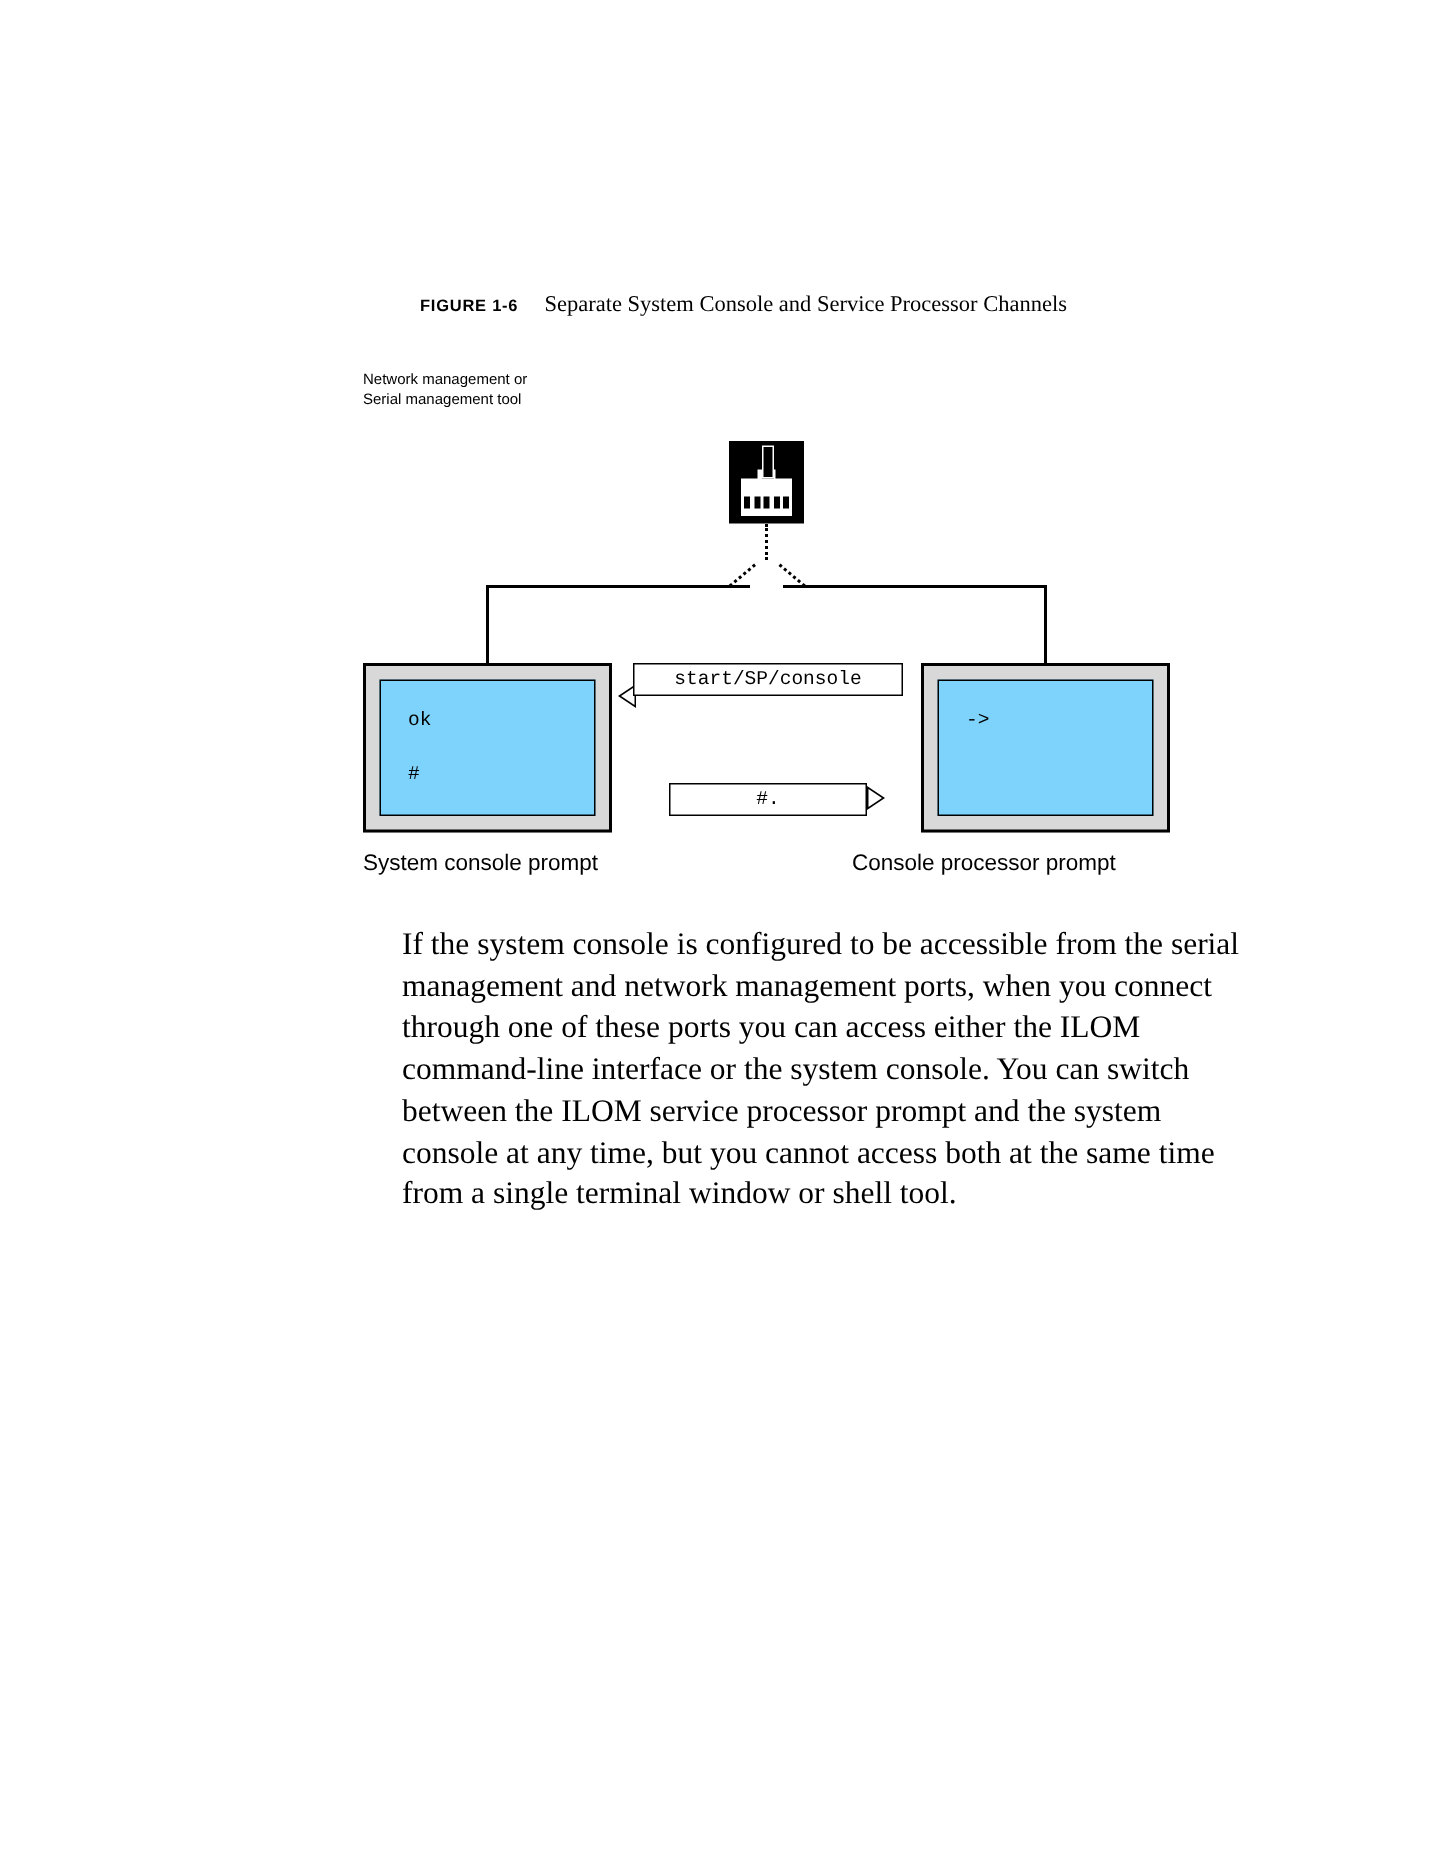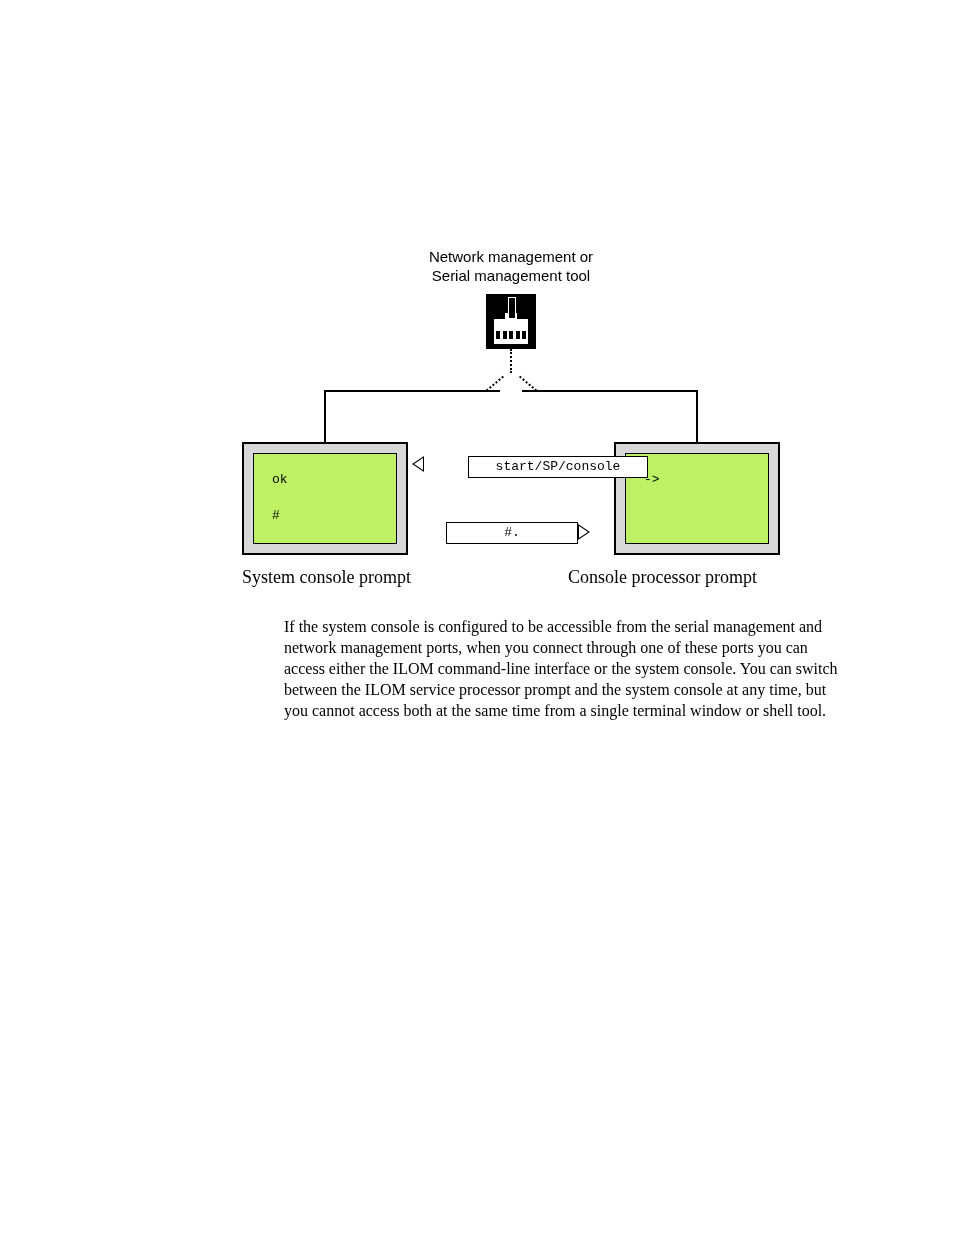--- a/index.html
+++ b/index.html
@@ -41,23 +41,22 @@
     position: absolute;
     left: 242px;
     top: 240px;
     width: 538px;
     height: 360px;
   }
   .net-label {
     position: absolute;
     left: 0;
     width: 538px;
-    text-align: center;
     font-family: Arial, Helvetica, sans-serif;
-    font-size: 15px;
+    font-size: 10px;
     line-height: 1.25;
     top: 8px;
   }
   
   .port {
     position: absolute;
     left: 244px;
     top: 54px;
     width: 50px;
     height: 55px;
@@ -137,21 +136,21 @@
     height: 113px;
     background: #d8d8d8;
     border: 2.5px solid #000;
     box-sizing: border-box;
   }
   .prompt-box.left  { left: 0; }
   .prompt-box.right { left: 372px; }
   .prompt-box .inner {
     position: absolute;
     left: 9px; right: 9px; top: 9px; bottom: 9px;
-    background: #bef264;
+    background: #7dd3fc;
     border: 1.5px solid #000;
   }
   .prompt-box .txt {
     font-family: "Courier New", monospace;
     font-size: 13px;
     position: absolute;
     left: 18px;
   }
   .prompt-box .txt.t1 { top: 18px; }
   .prompt-box .txt.t2 { top: 54px; }
@@ -163,21 +162,21 @@
     width: 180px;
     height: 22px;
     border: 1px solid #000;
     background: #fff;
     box-sizing: border-box;
     font-family: "Courier New", monospace;
     font-size: 13px;
     text-align: center;
     line-height: 19px;
   }
-  .cmd-arrow.top { top: 216px; margin-left: 46px; }
+  .cmd-arrow.top { top: 202px; }
   .cmd-arrow.bot { top: 282px; width: 132px; left: 204px; }
 
   .arrow-head {
     position: absolute;
     width: 0; height: 0;
     border-top: 8px solid transparent;
     border-bottom: 8px solid transparent;
   }
   .arrow-head.l-top { left: 170px; top: 216px; border-right: 12px solid #000; }
   .arrow-head.l-top::after {
@@ -188,33 +187,33 @@
   .arrow-head.r-bot { left: 336px; top: 284px; border-left: 12px solid #000; }
   .arrow-head.r-bot::after {
     content:""; position:absolute; right:2px; top:-6px;
     border-top:6px solid transparent; border-bottom:6px solid transparent;
     border-left:9px solid #fff;
   }
 
   .box-caption {
     position: absolute;
     top: 327px;
-    font-family: Liberation Serif, serif;
-    font-size: 18px;
+    font-family: Liberation Sans, sans-serif;
+    font-size: 15px;
   }
   .box-caption.left  { left: 0; }
   .box-caption.right { left: 326px; }
 
   
   .body-text {
     position: absolute;
-    left: 284px;
+    left: 268px;
     top: 616px;
     width: 562px;
-    font-size: 16px;
+    font-size: 21px;
     line-height: 1.32;
     text-align: left;
   }
 
   
   .footer {
     position: absolute;
     left: 0;
     width: 954px;
     top: 1105px;
@@ -225,20 +224,24 @@
     box-sizing: border-box;
   }
   .footer .chap, .footer .title { margin-right: 14px; }
   .footer .num { font-weight: bold; }
 </style>
 </head>
 <body>
 
 <div class="page">
 
+  <div class="figure-caption">
+    <span class="label">FIGURE 1-6</span>
+    <span class="title">Separate System Console and Service Processor Channels</span>
+  </div>
 
   <div class="diagram">
 
     <div class="net-label">
       <span>Network management or</span><br>
       <span>Serial management tool</span>
     </div>
 
     <div class="port">
       <div class="center"></div>

